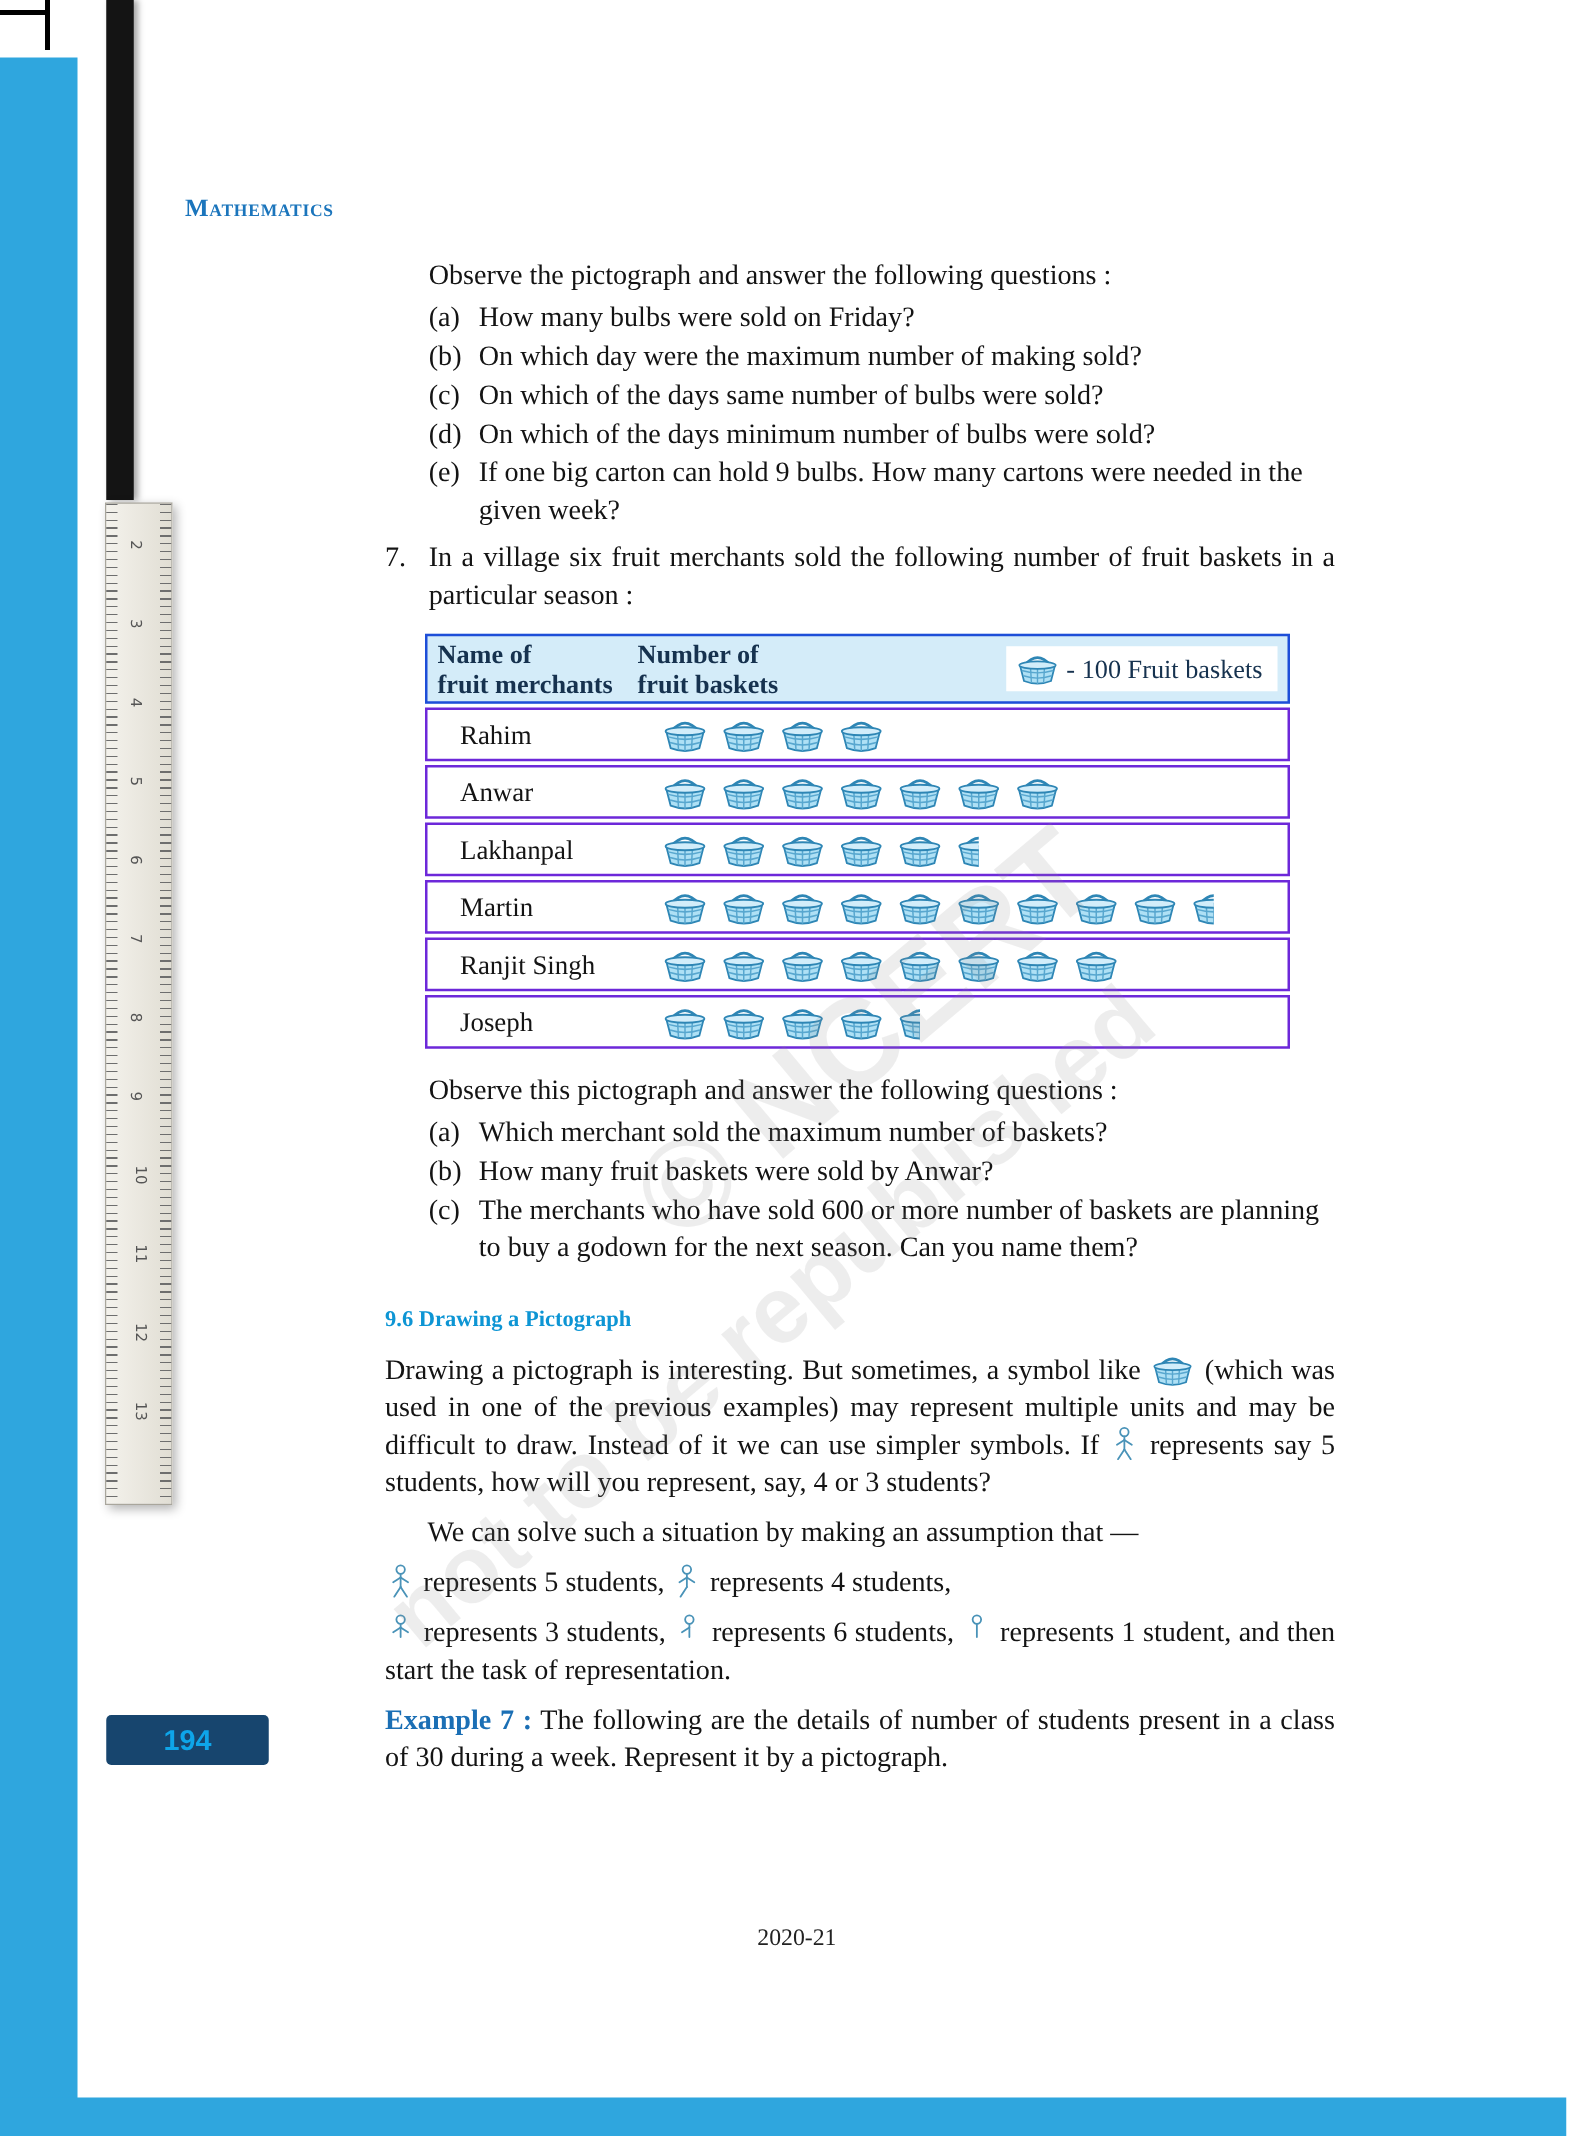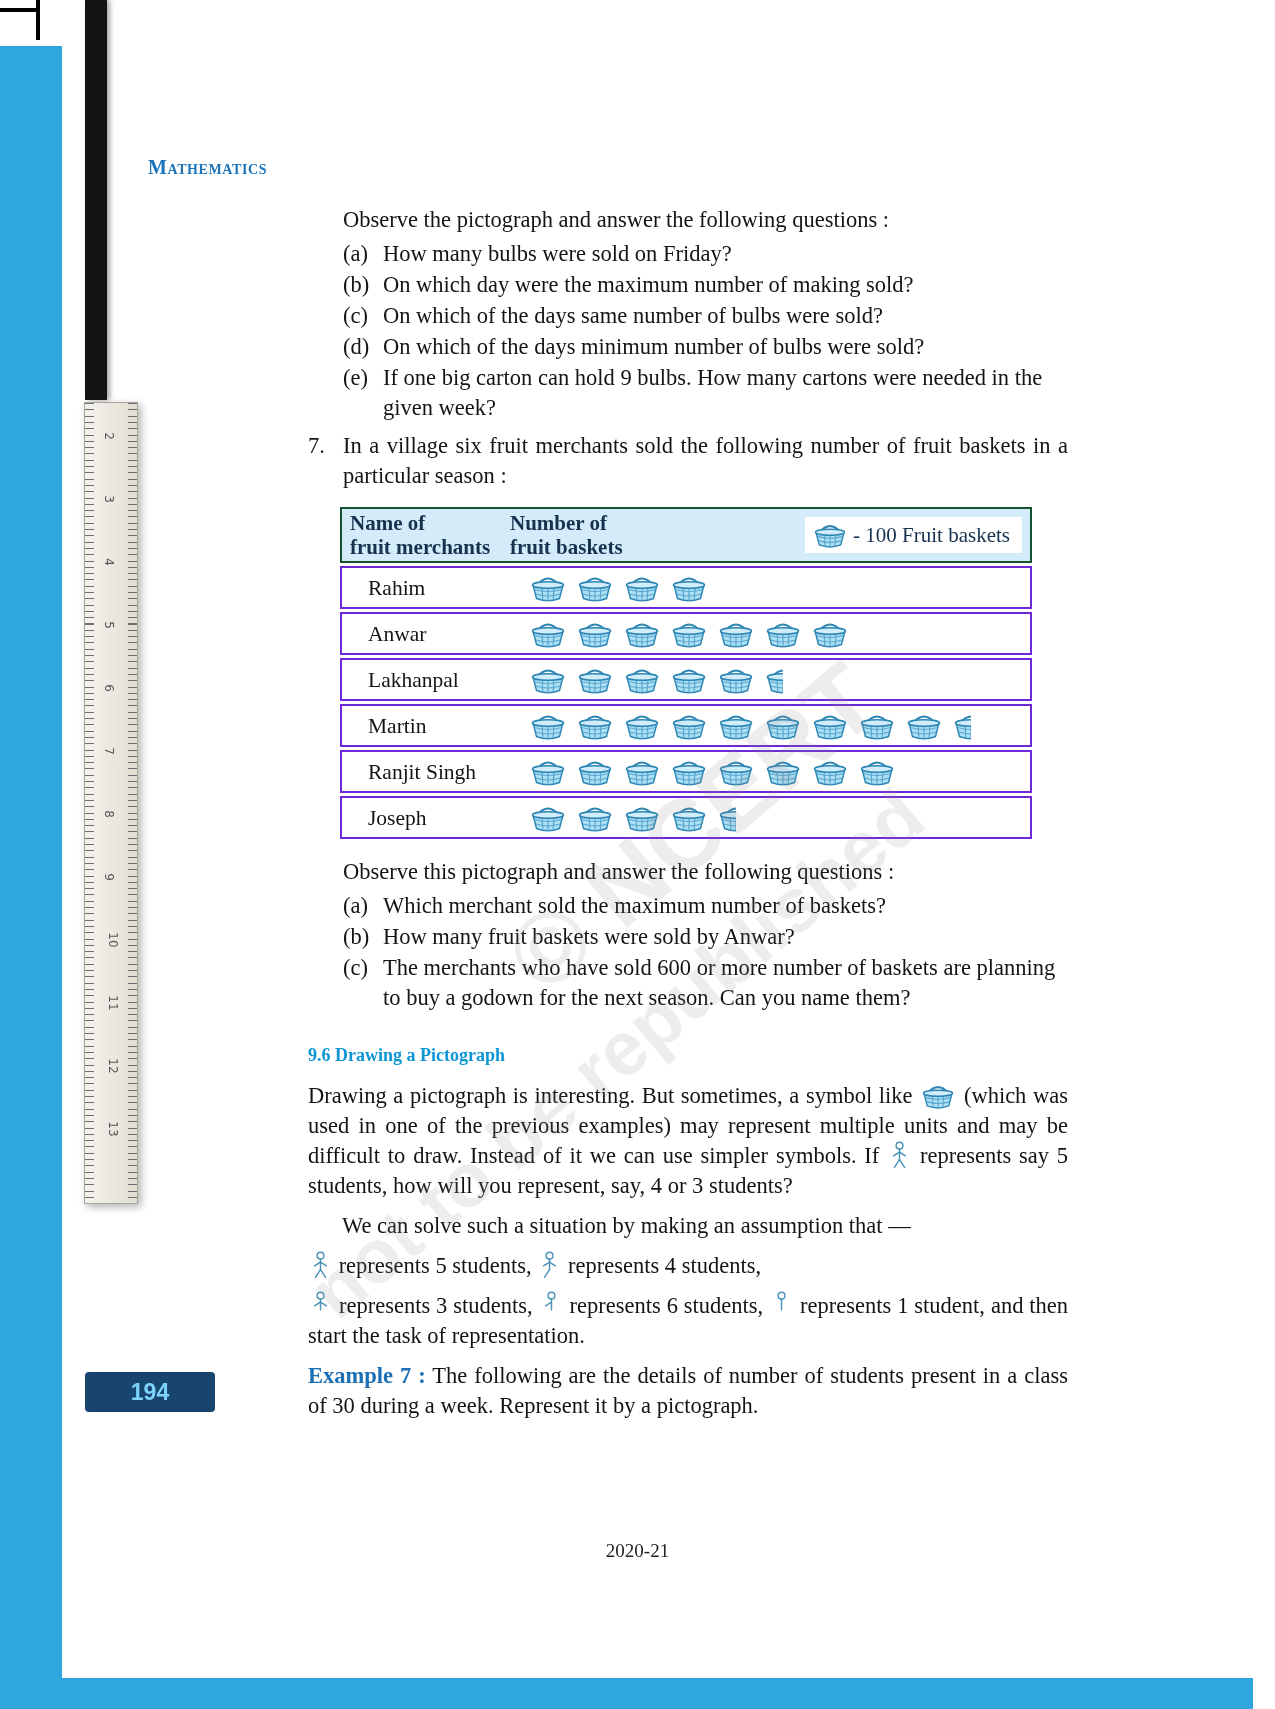--- a/index.html
+++ b/index.html
@@ -23,21 +23,21 @@
          background:repeating-linear-gradient(to bottom,#6e6e6e 0 1px,transparent 1px 6.3px);}
   .ruler:before{left:0}.ruler:after{right:0}
   .ruler-num{position:absolute;left:20px;font:12px "DejaVu Sans",sans-serif;color:#555;
              transform:rotate(90deg);}
 
   
   .math-header{position:absolute;left:148px;top:156px;font-family:"Liberation Serif",serif;
                font-variant:small-caps;font-weight:bold;font-size:20px;letter-spacing:.6px;color:#1b75bc;}
   .page-badge{position:absolute;left:85px;top:1372px;width:130px;height:40px;background:#17456e;
               border-radius:4px;display:flex;align-items:center;justify-content:center;
-              color:#7dd3fc;font-weight:bold;font-size:23px;font-family:"Liberation Sans",sans-serif;}
+              color:#0ea5e9;font-weight:bold;font-size:23px;font-family:"Liberation Sans",sans-serif;}
   .footer-year{position:absolute;left:0;top:1540px;width:1275px;text-align:center;
                font-size:19px;color:#222;}
 
   
   .wm{position:absolute;font-family:"Liberation Sans",sans-serif;font-weight:bold;color:#8f8f8f;
       opacity:.15;transform:rotate(-40deg);pointer-events:none;white-space:nowrap;z-index:6;}
   .wm1{left:470px;top:770px;font-size:100px;}
   .wm2{left:230px;top:1010px;font-size:76px;}
 
   
@@ -50,21 +50,21 @@
   .q7{position:relative;padding-left:35px;margin-top:8px;text-align:justify;}
   .q7num{position:absolute;left:0;}
 
   h2.section-title{margin:26px 0 10px 0;font-size:18px;line-height:32px;color:#0d95d4;
                    font-weight:bold;font-family:"Liberation Serif",serif;}
   .blue-bold{color:#1b6fb5;font-weight:bold;}
   .indent{text-indent:34px;}
 
   
   .ptable{margin:16px 0 18px 32px;width:692px;}
-  .pt-header{display:flex;align-items:center;background:#d4ecf9;border:2px solid #14532d;
+  .pt-header{display:flex;align-items:center;background:#d4ecf9;border:2px solid #1d4ed8;
              padding:4px 8px;height:56px;box-sizing:border-box;}
   .pt-h1{width:160px;}
   .pt-h2{width:180px;}
   .hline{display:block;font-weight:bold;color:#16324f;font-size:21px;line-height:24px;}
   .legend{margin-left:auto;background:#fff;display:flex;align-items:center;gap:4px;
           padding:3px 12px 3px 6px;}
   .legend-text{font-size:21px;color:#16324f;white-space:nowrap;}
   .prow{display:flex;align-items:center;border:2px solid #6d28d9;margin-top:3px;height:43px;
         box-sizing:border-box;background:#fff;padding-left:8px;}
   .pname{width:160px;padding-left:18px;font-size:21.5px;}

